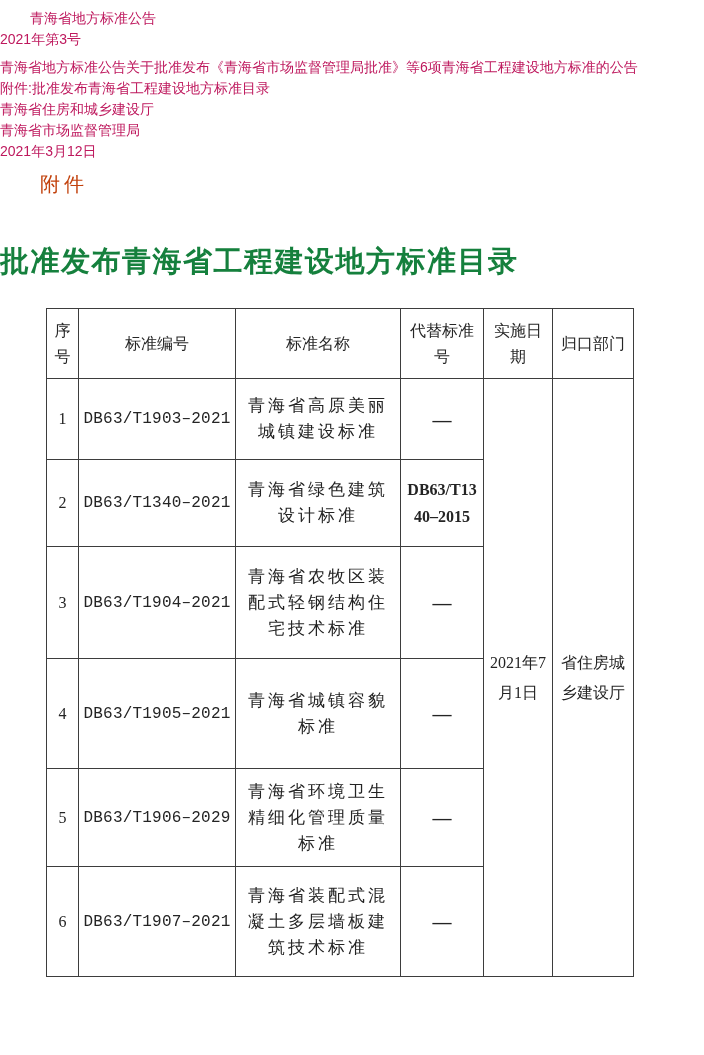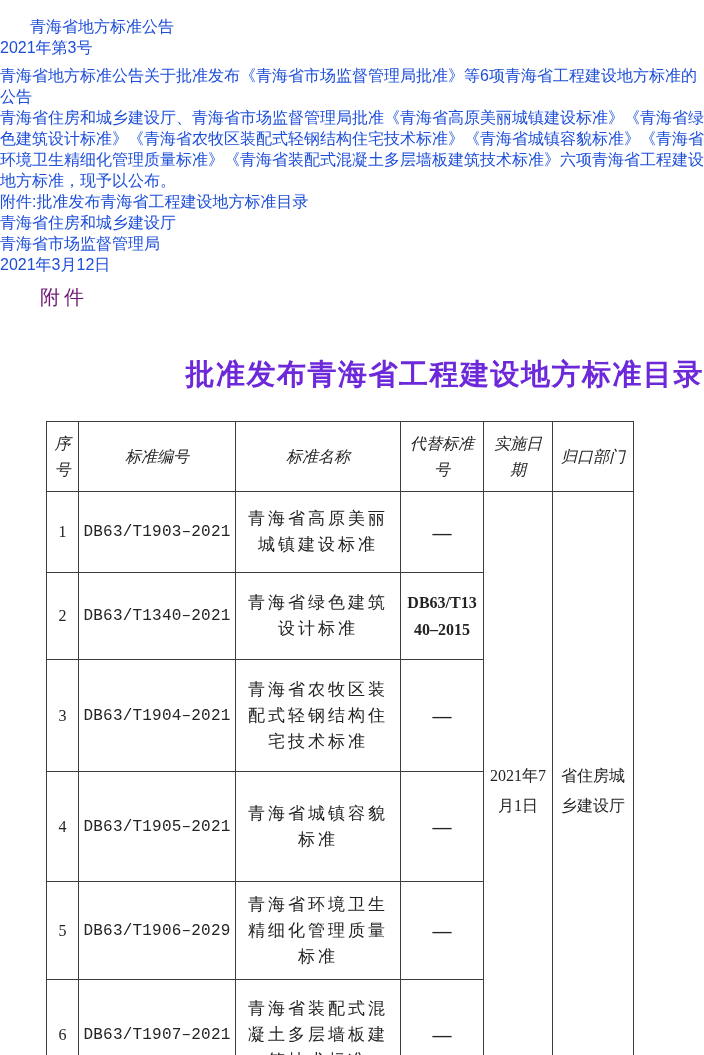--- a/index.html
+++ b/index.html
@@ -8,47 +8,47 @@
     width: 704px;
     height: 1055px;
     overflow: hidden;
     font-family: "Liberation Sans", sans-serif;
     color: #1d1d1d;
   }
   .page { width: 704px; height: 1055px; background: #fff; }
 
   
   .preamble {
-    padding-top: 16px;
-    font-size: 16px;
+    padding-top: 8px;
+    font-size: 14px;
     line-height: 21px;
-    color: #1d4ed8;
+    color: #be185d;
   }
   .preamble p { word-break: break-all; }
   .p-first { text-indent: 30px; }
   .p-subject { margin-top: 7px; }
 
   
   .attach-label {
     margin: 9px 0 0 40px;
     font-family: "Liberation Serif", serif;
     font-size: 20px;
     letter-spacing: 4px;
-    color: #701a75;
+    color: #c2410c;
   }
 
   
   .table-title {
     margin-top: 44px;
-    text-align: right;
+    text-align: left;
     font-family: "Liberation Serif", serif;
     font-size: 29px;
     font-weight: bold;
     letter-spacing: 1.5px;
-    color: #6d28d9;
+    color: #15803d;
   }
 
   
   .std-table {
     margin: 26px 0 0 46px;
     width: 587px;
     border-collapse: collapse;
     table-layout: fixed;
     font-family: "Liberation Serif", serif;
     color: #242424;
@@ -60,21 +60,21 @@
   .std-table col.c-date    { width: 69px; }
   .std-table col.c-dept    { width: 81px; }
 
   .std-table th, .std-table td {
     border: 1.6px solid #3d3d3d;
     text-align: center;
     vertical-align: middle;
     padding: 2px 4px;
     overflow: hidden;
   }
-  .std-table thead tr { height: 70px; font-style: italic; }
+  .std-table thead tr { height: 70px; }
   .std-table th {
     font-family: "Liberation Sans", sans-serif;
     font-size: 16px;
     font-weight: 500;
     line-height: 26px;
     word-break: break-all;
     color: #262626;
   }
   .th-replace { padding: 2px 12px; margin-left: 7px; } 
   .th-date    { padding: 2px 13px; } 
@@ -109,21 +109,20 @@
 </style>
 </head>
 <body>
 
 <div class="page">
 
   <div class="preamble">
     <p class="p-first">青海省地方标准公告</p>
     <p>2021年第3号</p>
     <p class="p-subject">青海省地方标准公告关于批准发布《青海省市场监督管理局批准》等6项青海省工程建设地方标准的公告</p>
-    <p>青海省住房和城乡建设厅、青海省市场监督管理局批准《青海省高原美丽城镇建设标准》《青海省绿色建筑设计标准》《青海省农牧区装配式轻钢结构住宅技术标准》《青海省城镇容貌标准》《青海省环境卫生精细化管理质量标准》《青海省装配式混凝土多层墙板建筑技术标准》六项青海省工程建设地方标准，现予以公布。</p>
     <p>附件:批准发布青海省工程建设地方标准目录</p>
     <p>青海省住房和城乡建设厅</p>
     <p>青海省市场监督管理局</p>
     <p>2021年3月12日</p>
   </div>
 
   <div class="attach-label">附件</div>
 
   <h1 class="table-title">批准发布青海省工程建设地方标准目录</h1>
 

